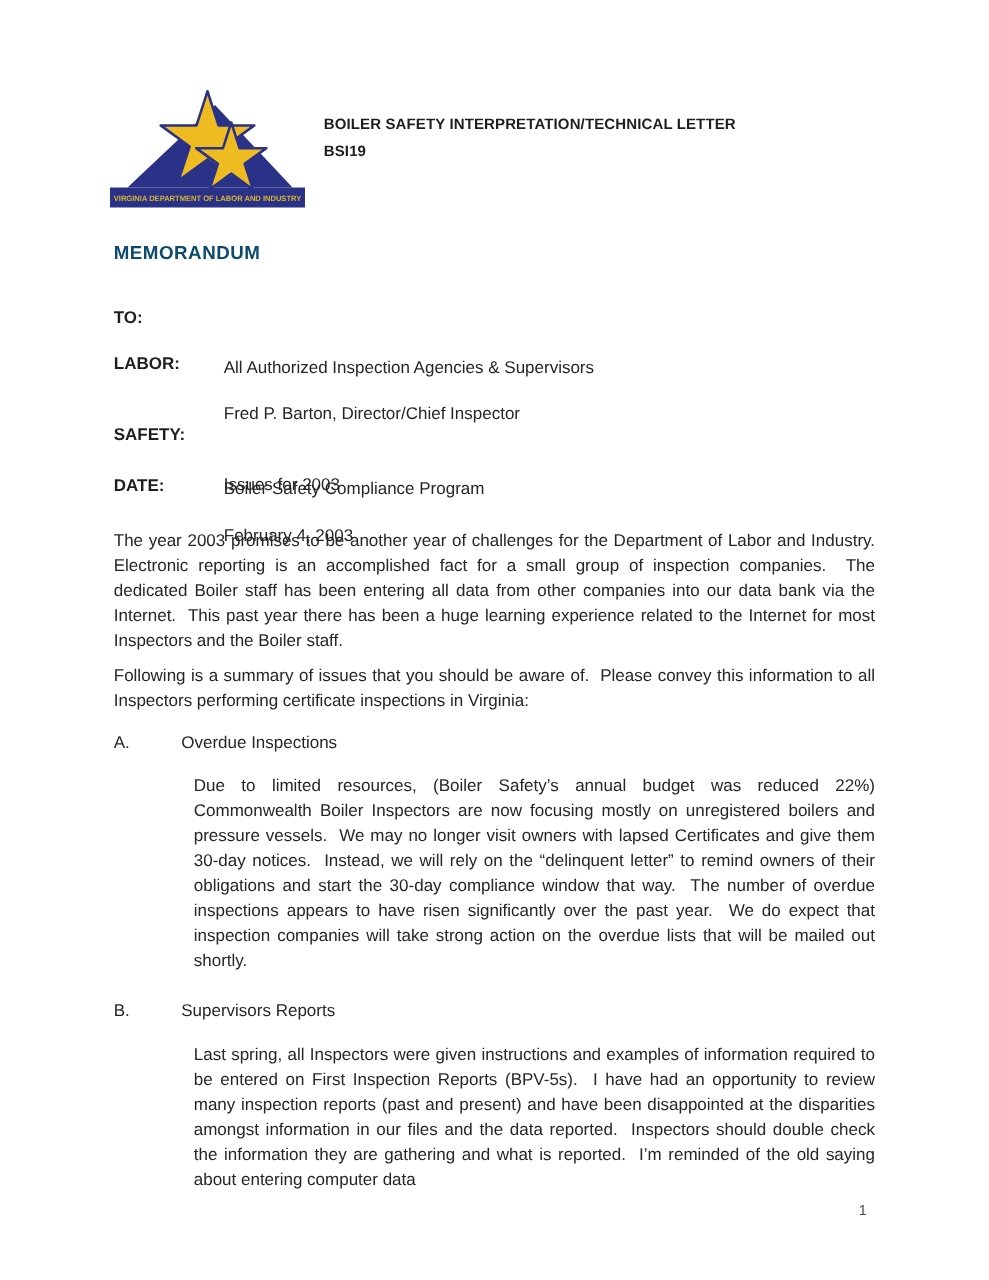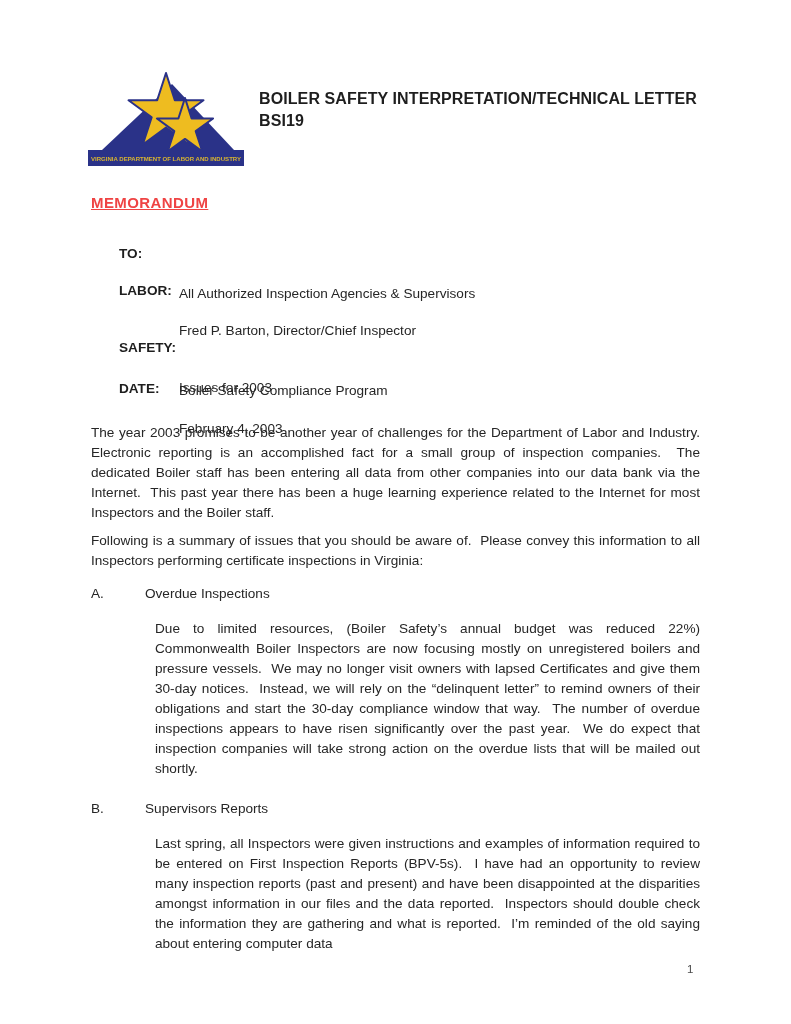--- a/index.html
+++ b/index.html
@@ -26,54 +26,52 @@
     height: 97px;
   }
   .logo svg { display: block; width: 100%; height: 100%; }
 
   
   .doc-title {
     position: absolute;
     left: 259px;
     top: 88px;
     width: 450px;
-    font-size: 16px;
+    font-size: 12px;
     line-height: 22px;
     font-weight: 700;
     color: #1e1e1e;
     letter-spacing: 0.1px;
   }
 
   
   .memo-heading {
     position: absolute;
     left: 91px;
     top: 194px;
     font-size: 15px;
     font-weight: 700;
-    text-decoration: underline;
     letter-spacing: 0.4px;
-    color: #ef4444;
+    color: #0c4a6e;
   }
 
   
   .field {
     position: absolute;
     left: 91px;
     width: 580px;
     font-size: 13.6px;
     line-height: 20px;
   }
   .field .flabel {
     position: absolute;
     left: 0;
     top: 0;
     font-weight: 700;
     color: #1e1e1e;
-    margin-left: 28px;
   }
   .field .fvalue { margin-left: 88px; white-space: pre-wrap; }
 
   .f-to      { top: 244px; }
   .f-from    { top: 281px; }
   .f-subject { top: 338px; }
   .f-date    { top: 379px; }
 
   
   .para {

